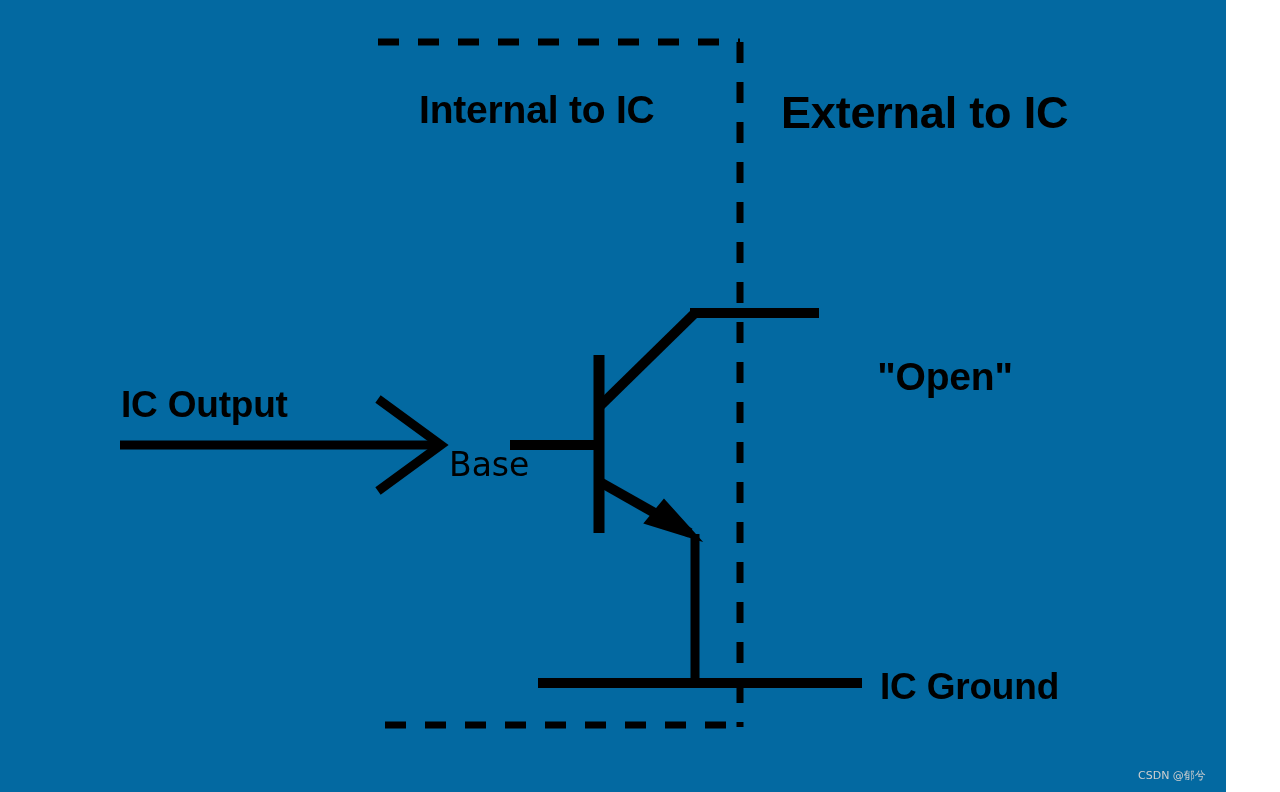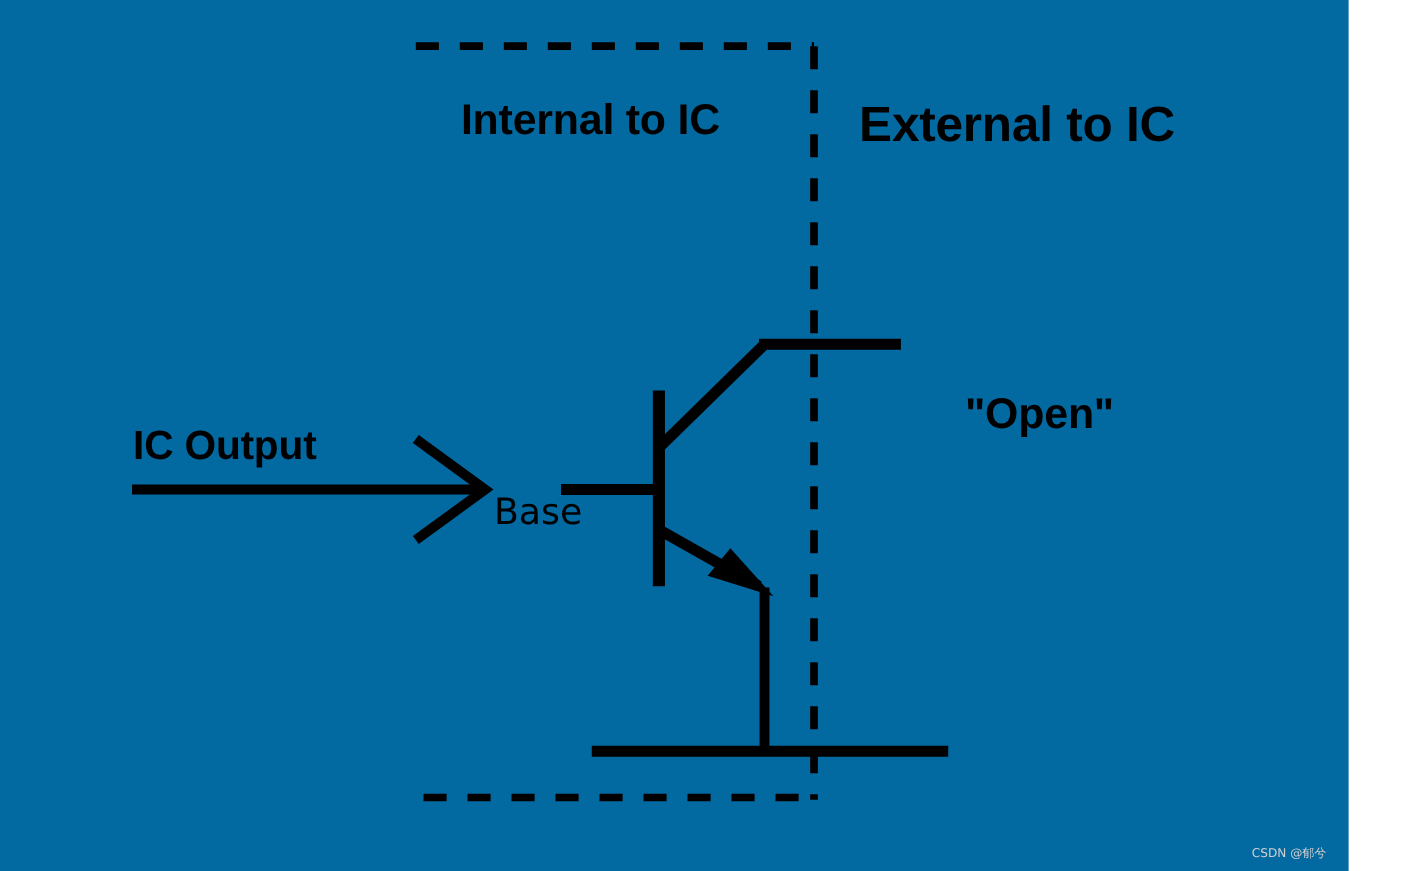--- a/index.html
+++ b/index.html
@@ -133,16 +133,17 @@
   <div class="lbl lbl-bold" id="lbl-open-collector">
     <div>"Open"</div>
   </div>
 
   <div class="lbl lbl-bold" id="lbl-ic-output">IC Output</div>
 
   <div class="lbl lbl-reg" id="lbl-base-input">
     <div>Base</div>
   </div>
 
+  <div class="lbl lbl-bold" id="lbl-ic-ground">IC Ground</div>
 
   <div id="watermark">CSDN @郁兮</div>
 
 </div>
 
 </body></html>

